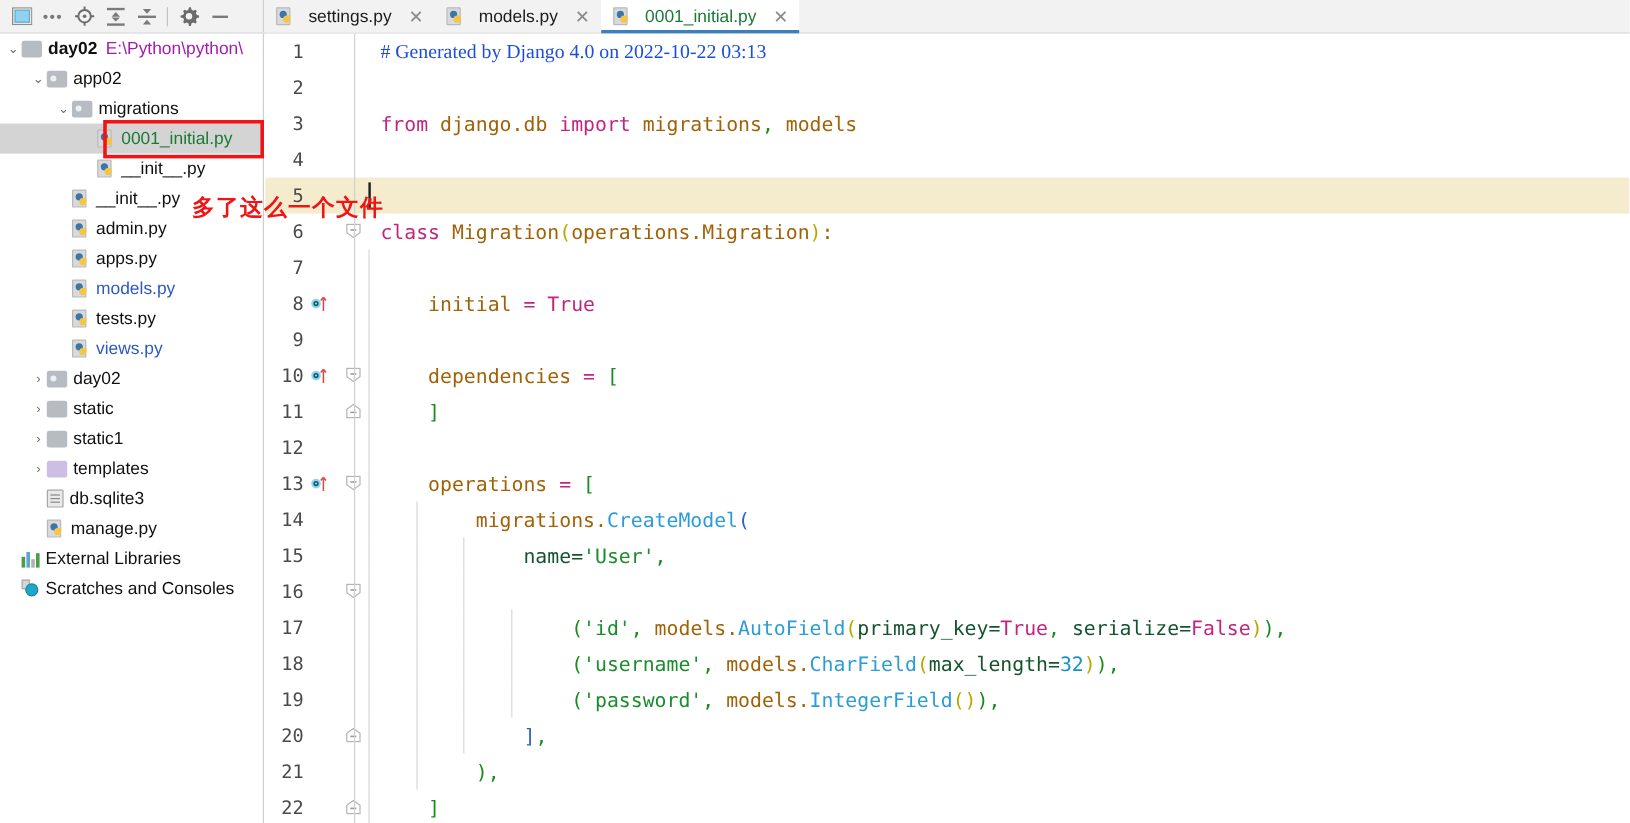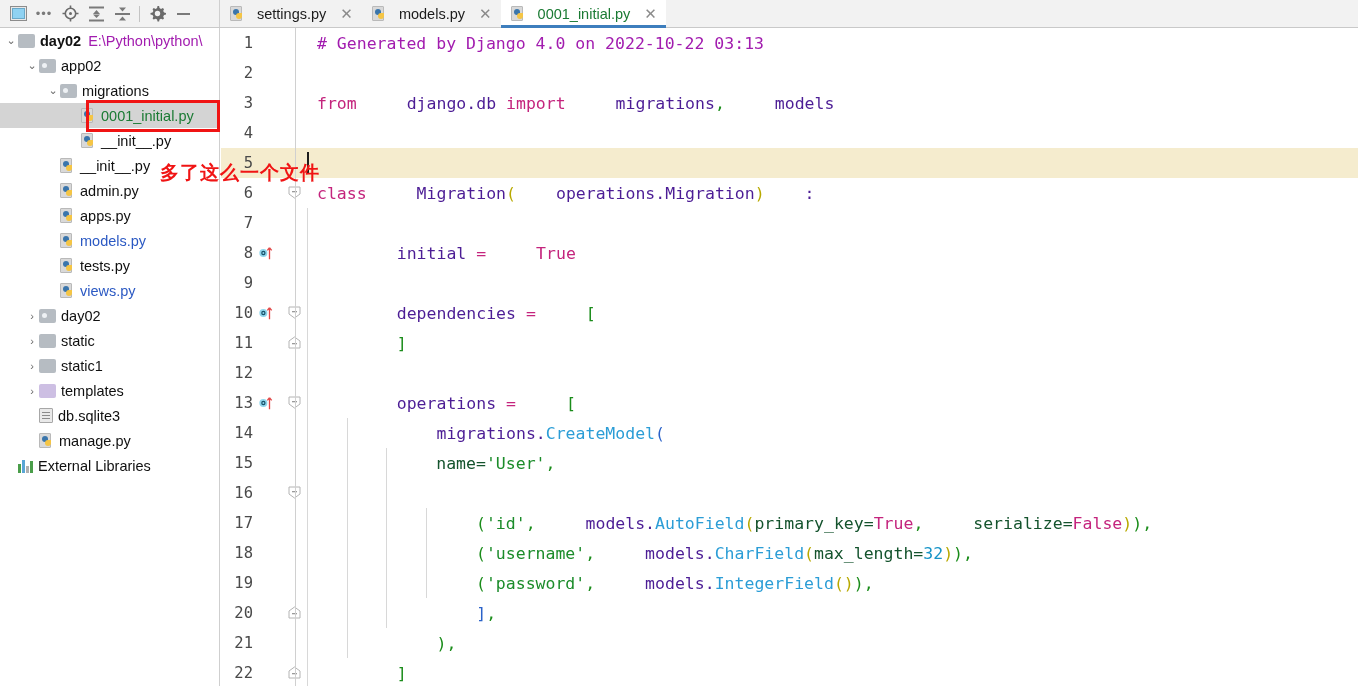--- a/index.html
+++ b/index.html
@@ -133,23 +133,23 @@
   }
   .gfold{ width:24px; position:relative; flex:none; height:30px; }
   .fold-sq{
     position:absolute; left:5px; top:8px; width:13px; height:13px;
   }
   .gline-sep{
     position:absolute; left:74px; top:0; bottom:0; width:1px; background:#d0d0d0;
   }
   .code{ padding-left:10px; white-space:pre; color:#272727; }
 
-  .c-com{ color:#a21caf; }
+  .c-com{ color:#1d4ed8;font-family:Liberation Serif, serif; }
   .c-kw{ color:#c4247d; }
-  .c-def{ color:#4c1d95;padding-left:40px; }
+  .c-def{ color:#a16207; }
   .c-fn{ color:#2b9dd6; }
   .c-str{ color:#1b8c2a; }
   .c-num{ color:#1794c7; }
   .c-kwarg{ color:#14532d; }
   .c-br1{ color:#b8a900; }
   .c-br2{ color:#1a8c1a; }
   .c-br3{ color:#2a62c9; }
   .c-comma{ color:#1a8c1a; }
 
   
@@ -401,20 +401,29 @@
         <span class="ind" style="width:0px"></span>
         <span class="arrow none">›</span>
         <span class="libicon">
           <i style="height:9px;background:#4a9e4a"></i>
           <i style="height:13px;background:#5aa6d6"></i>
           <i style="height:7px;background:#b0b0b0"></i>
           <i style="height:12px;background:#4a9e4a"></i>
         </span>
         <span class="tname ">External Libraries</span>
       </div>
+      <div class="trow">
+        <span class="ind" style="width:0px"></span>
+        <span class="arrow none">›</span>
+        <span class="scratchicon">
+          <i class="pp"></i>
+          <i class="clk"></i>
+        </span>
+        <span class="tname ">Scratches and Consoles</span>
+      </div>
     </div>
 
   <div class="editor" id="editor">
       <div class="line">
         <span class="gnum">1</span>
         <span class="gmark"></span>
         <span class="gfold"></span>
         <span class="gline-sep"></span>
         <span class="code"><span class="c-com"># Generated by Django 4.0 on 2022-10-22 03:13</span></span>
       </div>

